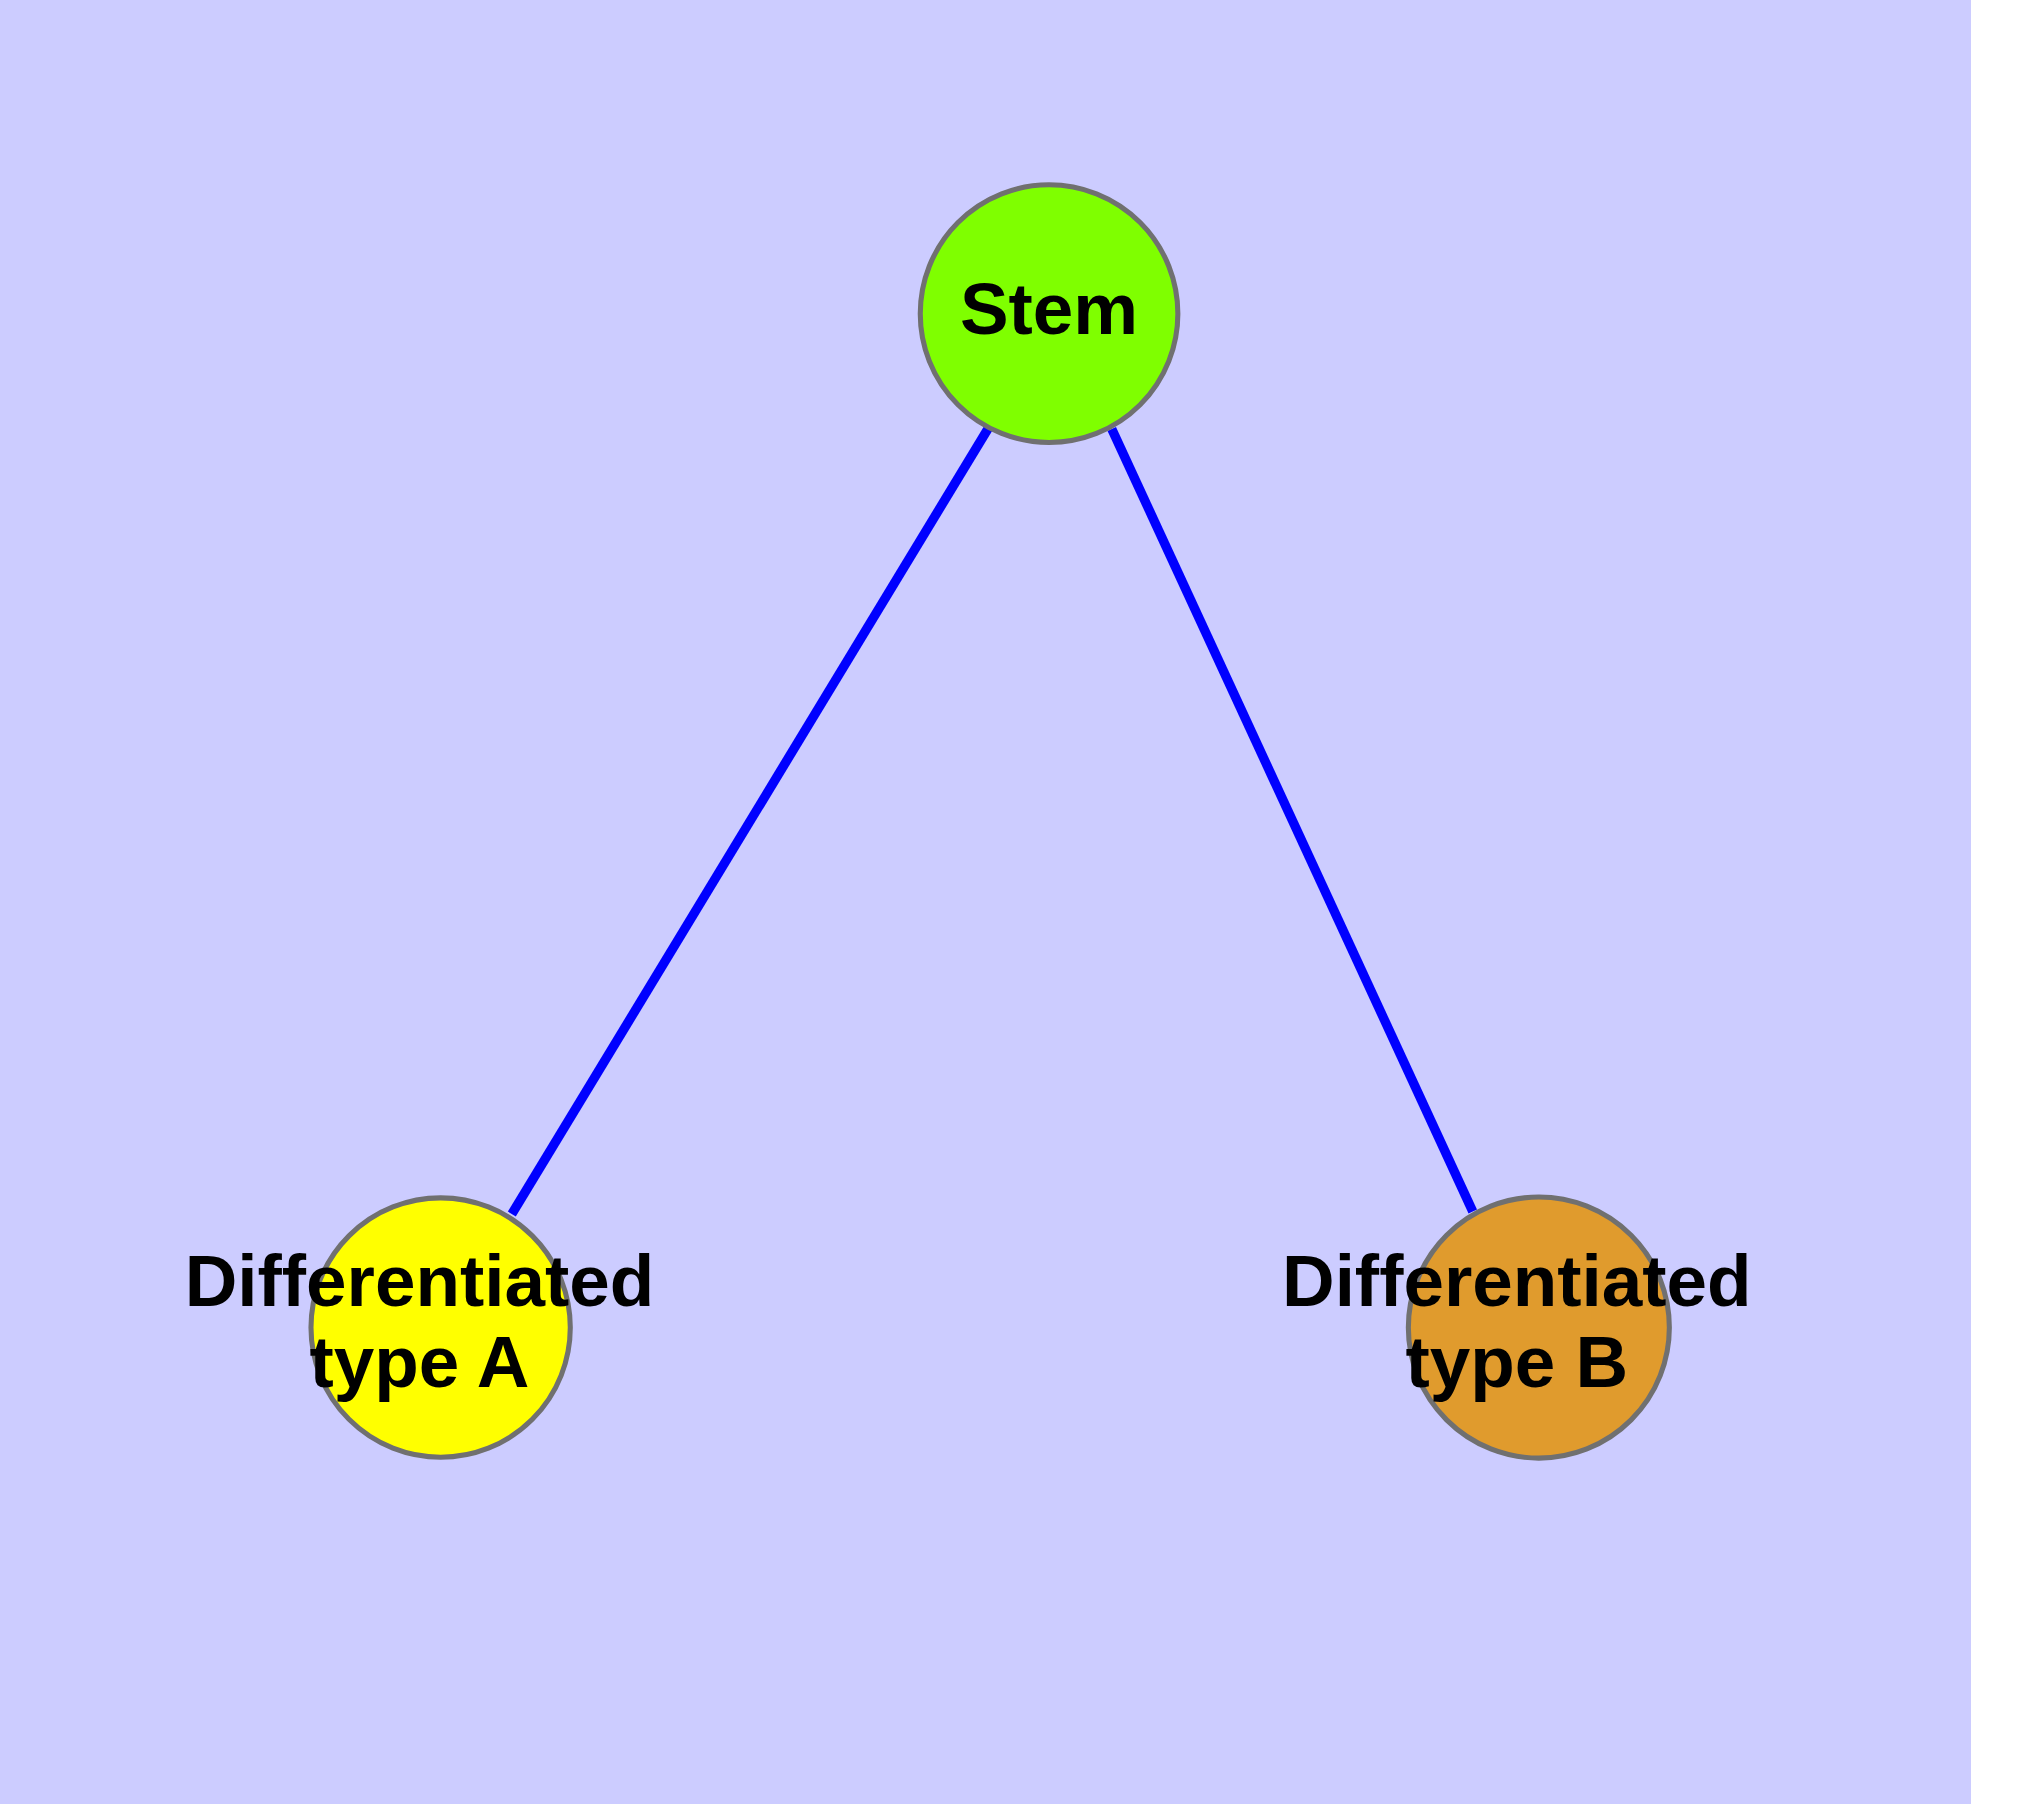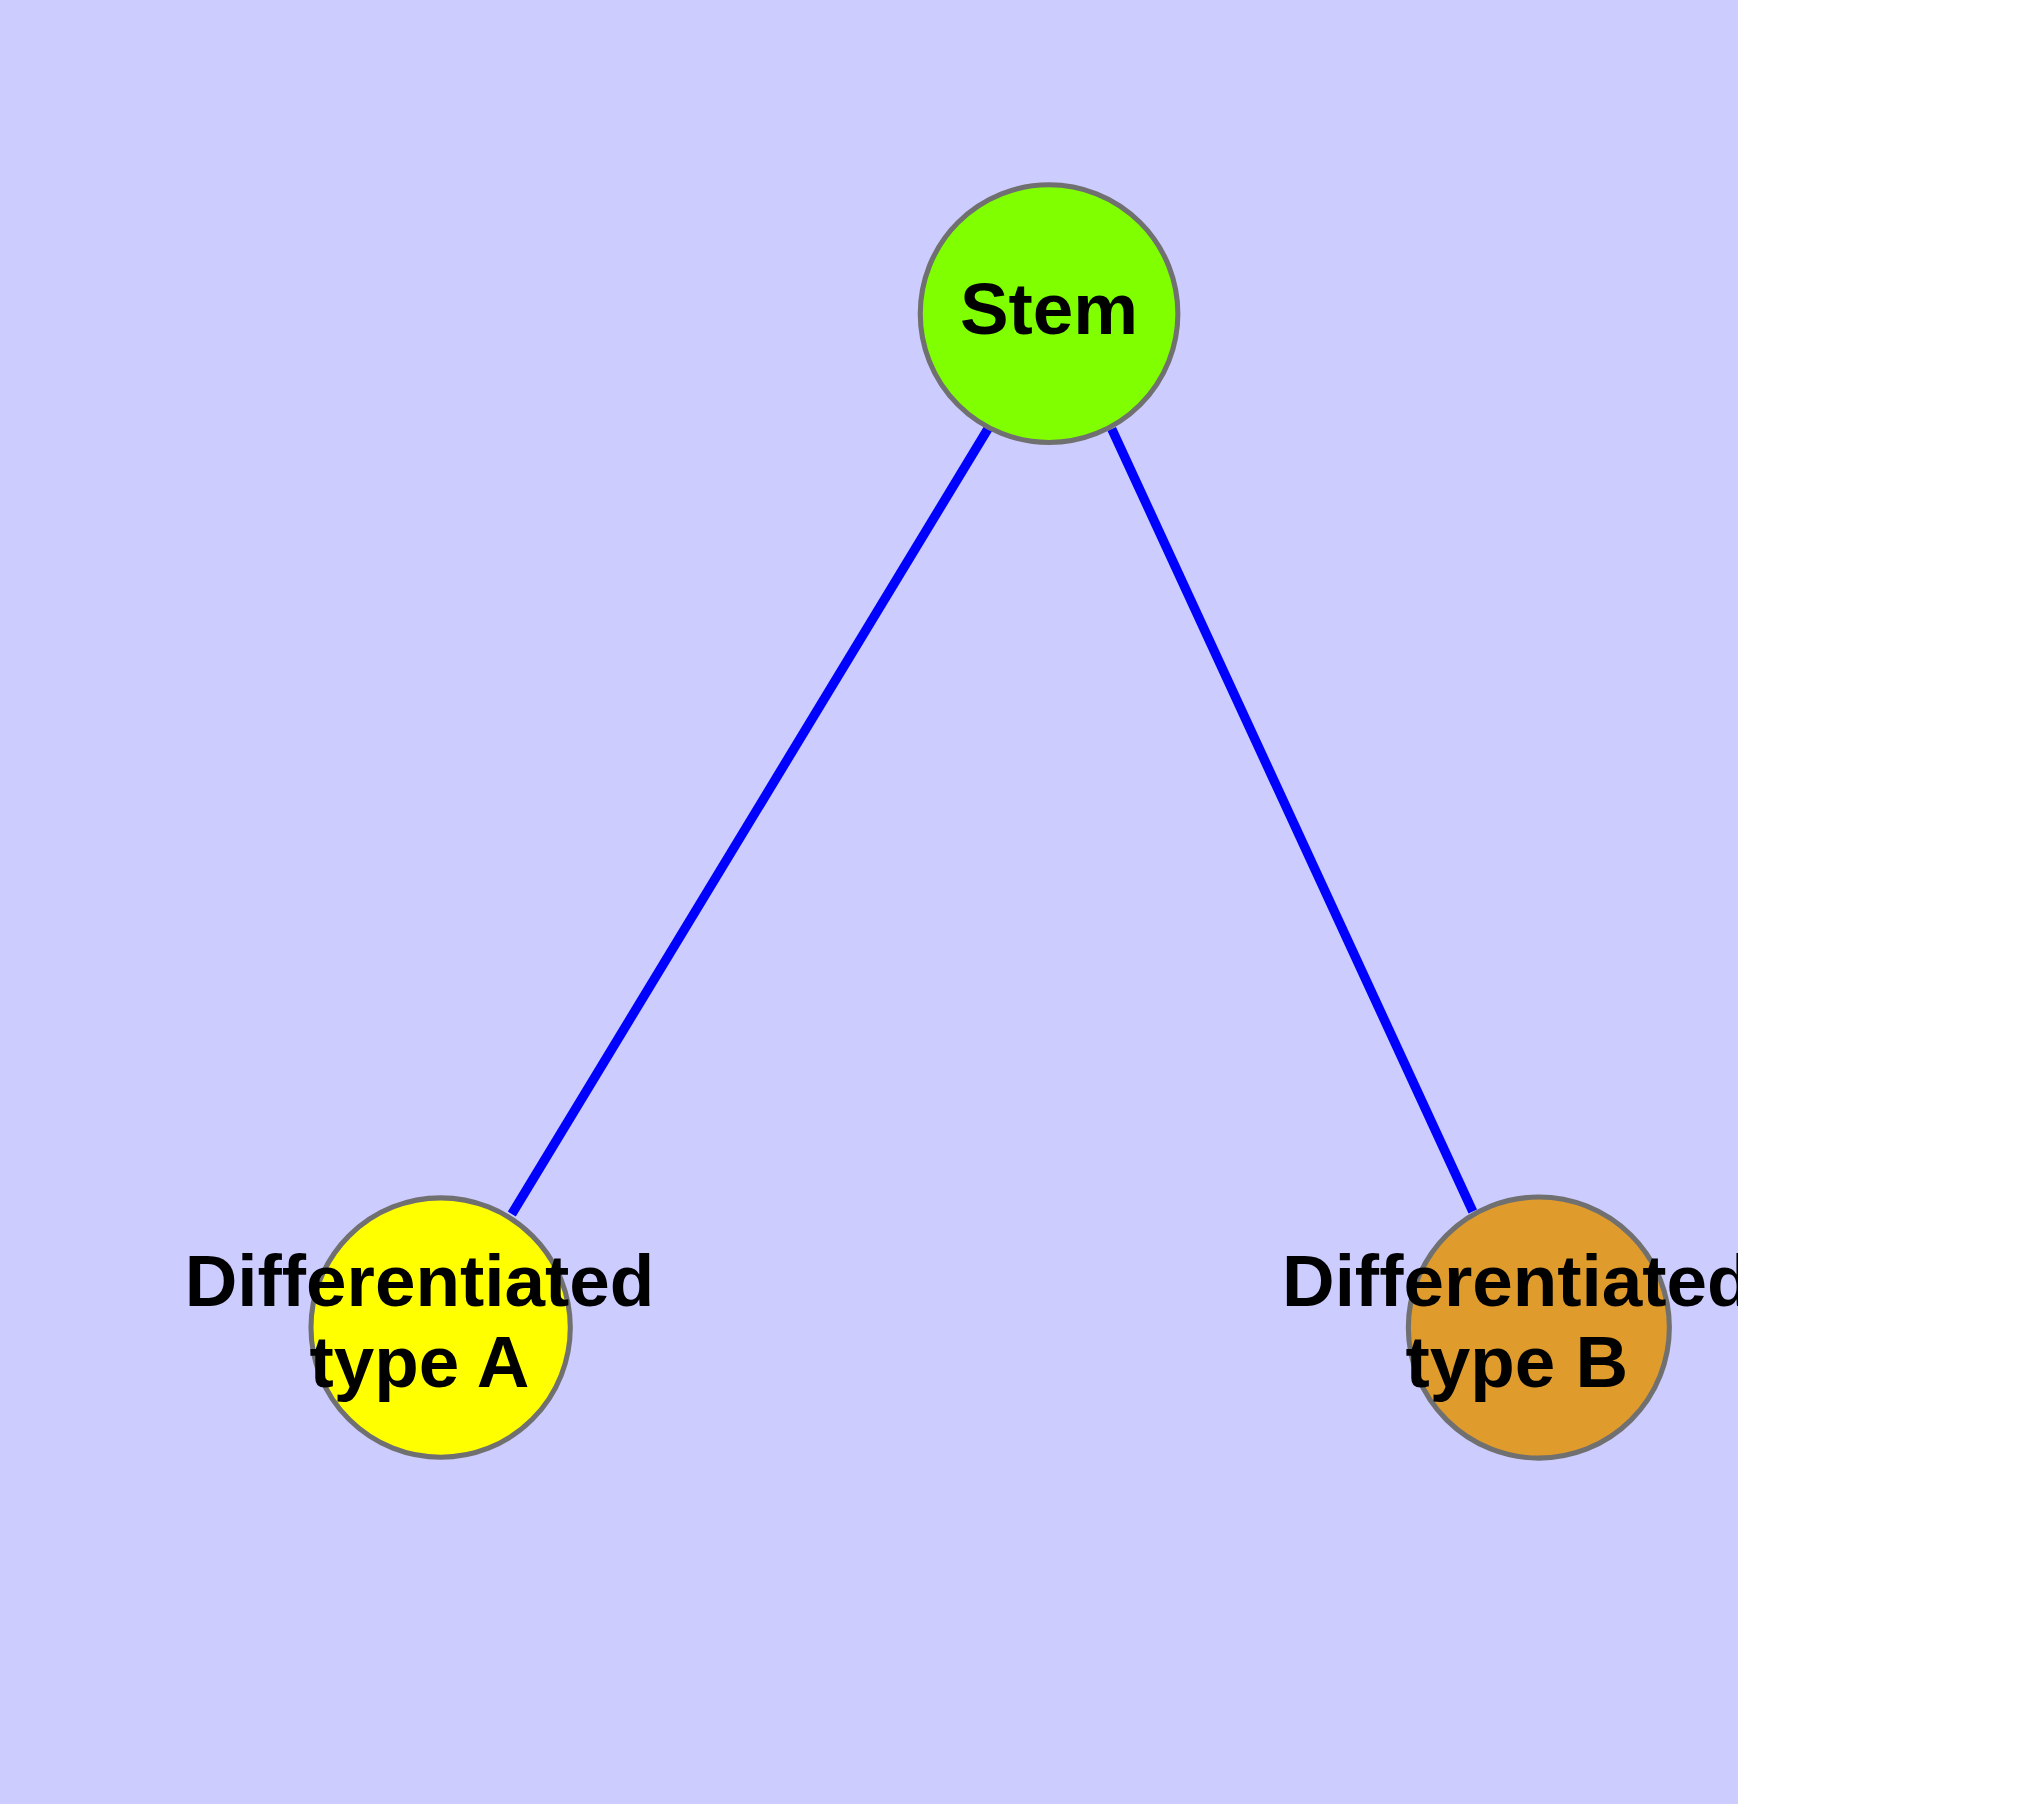--- a/index.html
+++ b/index.html
@@ -3,21 +3,21 @@
 <meta charset="utf-8">
 <title>Cell Differentiation Graph</title>
 <style>
   html, body {
     margin: 0;
     padding: 0;
     background: #ffffff;
   }
   #canvas {
     position: relative;
-    width: 1738px;
+    width: 1971px;
     height: 1812px;
     background: #ffffff;
     overflow: hidden;
     font-family: "Liberation Sans", sans-serif;
   }
   #plot-area {
     position: absolute;
     left: 0px;
     top: 0px;
     width: 2010px;

